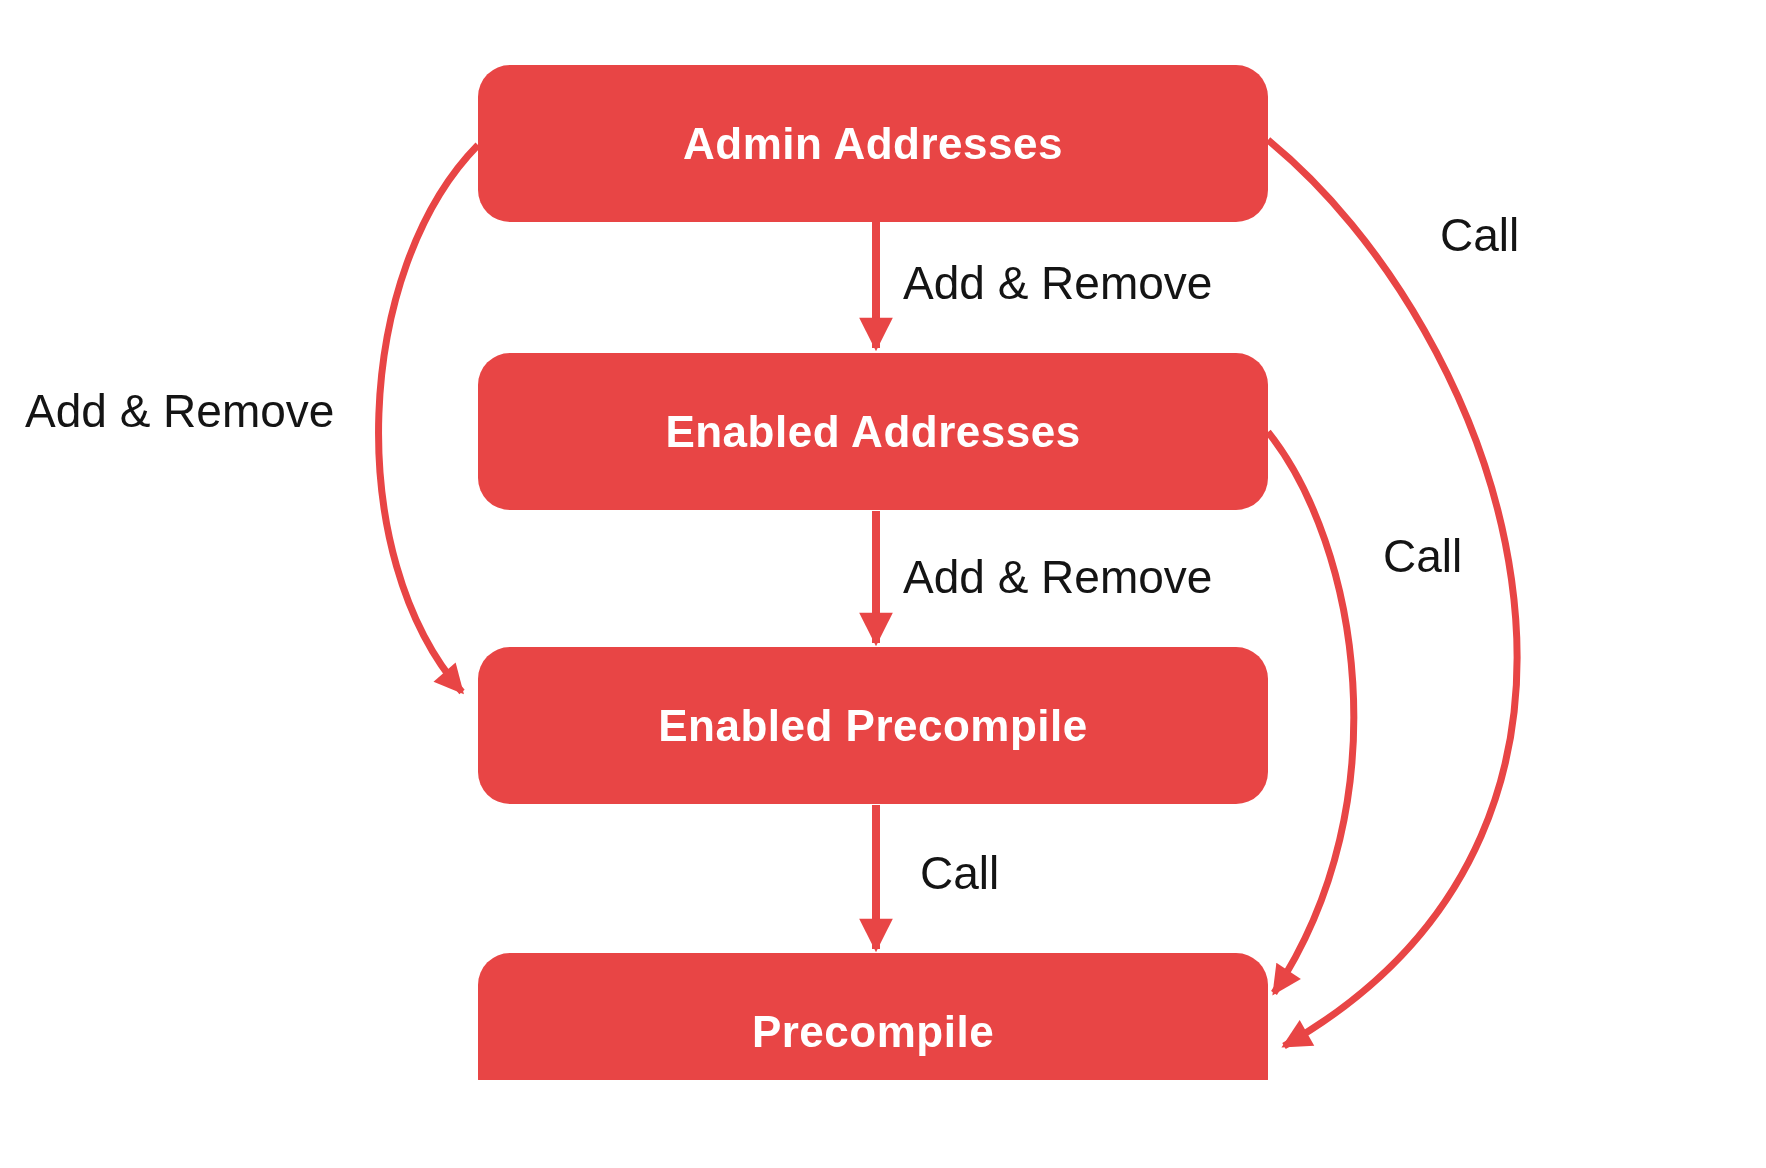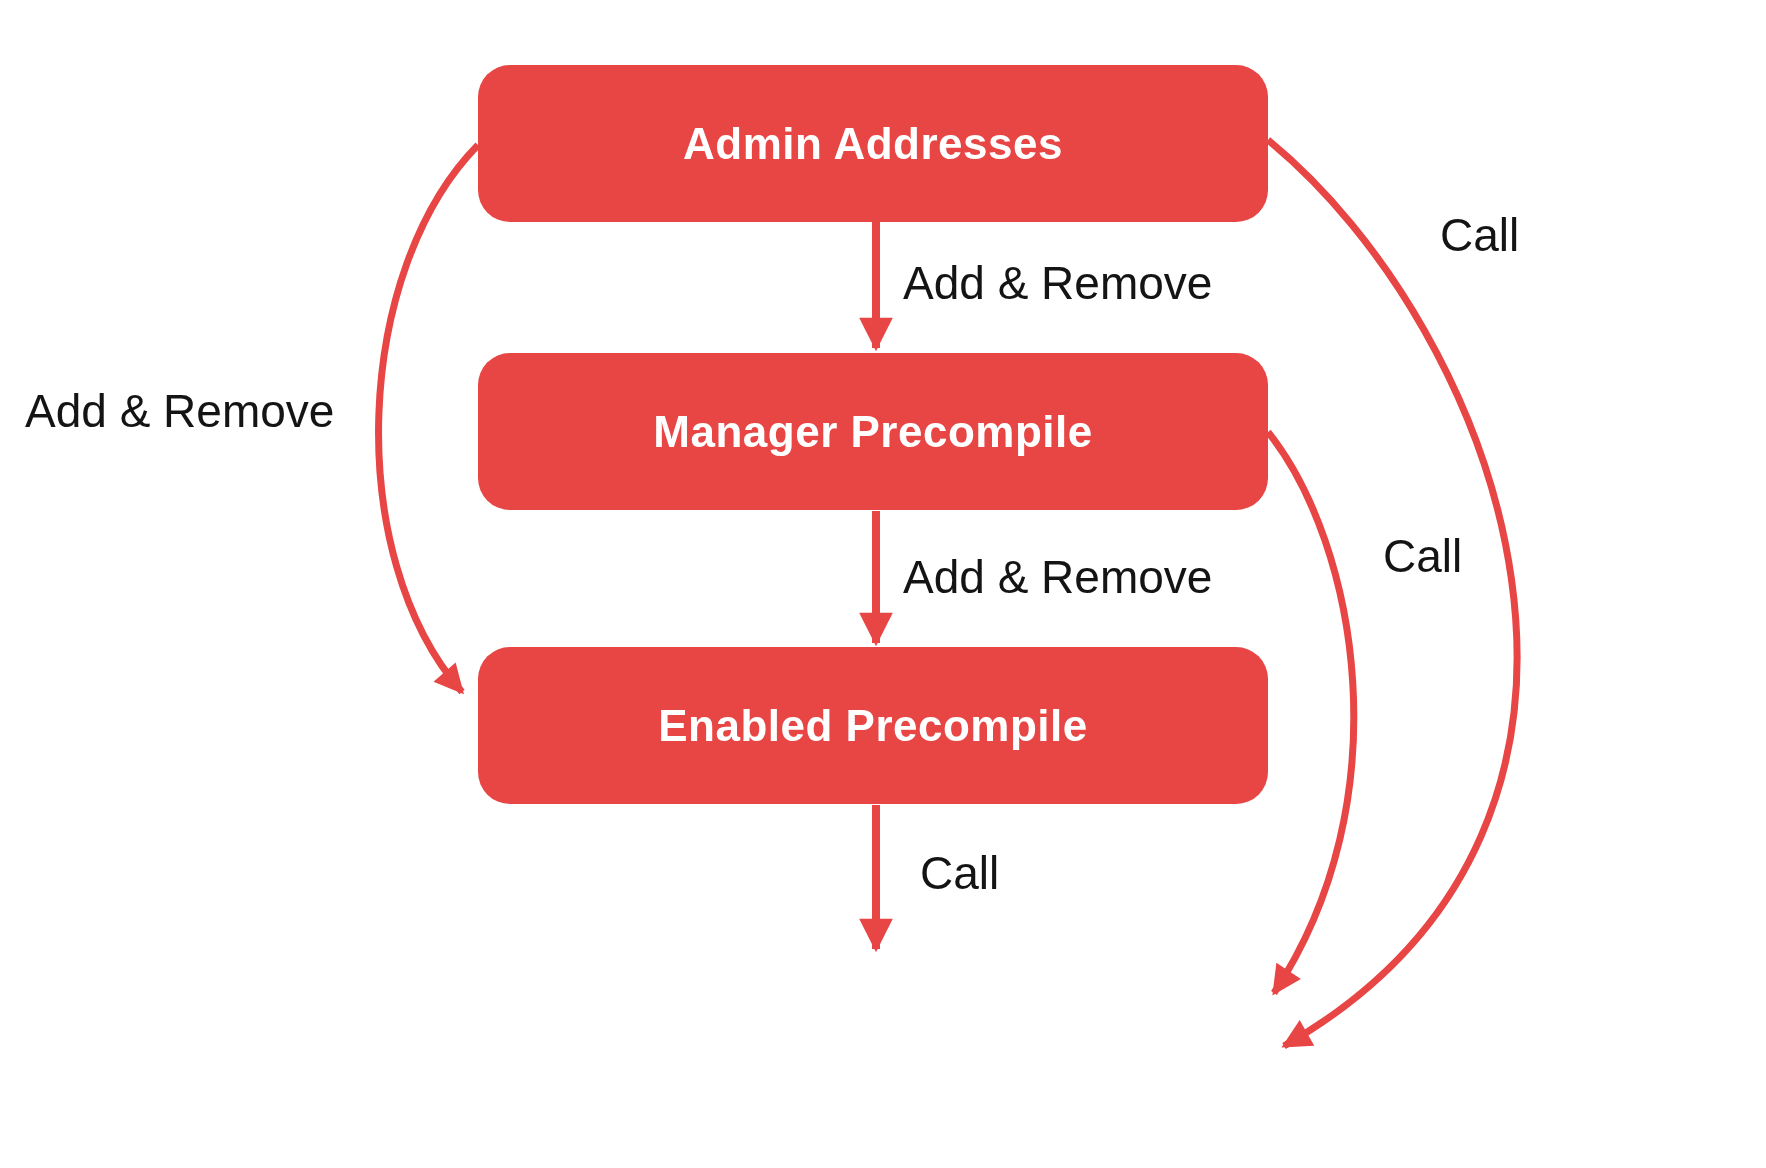--- a/index.html
+++ b/index.html
@@ -83,27 +83,30 @@
     <path d="M 1268 140 C 1500 330 1680 820 1284 1046" stroke="#E84545" stroke-width="7" fill="none" marker-end="url(#arrowhead)"></path>
 
     <path d="M 1268 432 C 1358 545 1402 800 1274 993" stroke="#E84545" stroke-width="7" fill="none" marker-end="url(#arrowhead)"></path>
   </svg>
 
   <div class="node" id="node-admin">
     <span class="node-label">Admin Addresses</span>
   </div>
 
   <div class="node" id="node-manager">
-    <span class="node-label">Manager Precompile</span>
+    <span class="node-label">Enabled Addresses</span>
   </div>
 
   <div class="node" id="node-enabled">
     <span class="node-label">Enabled Precompile</span>
   </div>
 
+  <div class="node" id="node-precompile">
+    <span class="node-label">Precompile</span>
+  </div>
 
   <div class="edge-label" id="label-admin-manager">Add &amp; Remove</div>
 
   <div class="edge-label" id="label-manager-enabled">Add &amp; Remove</div>
 
   <div class="edge-label" id="label-enabled-precompile">Call</div>
 
   <div class="edge-label" id="label-admin-enabled">Add &amp; Remove</div>
 
   <div class="edge-label" id="label-admin-precompile">Call</div>

